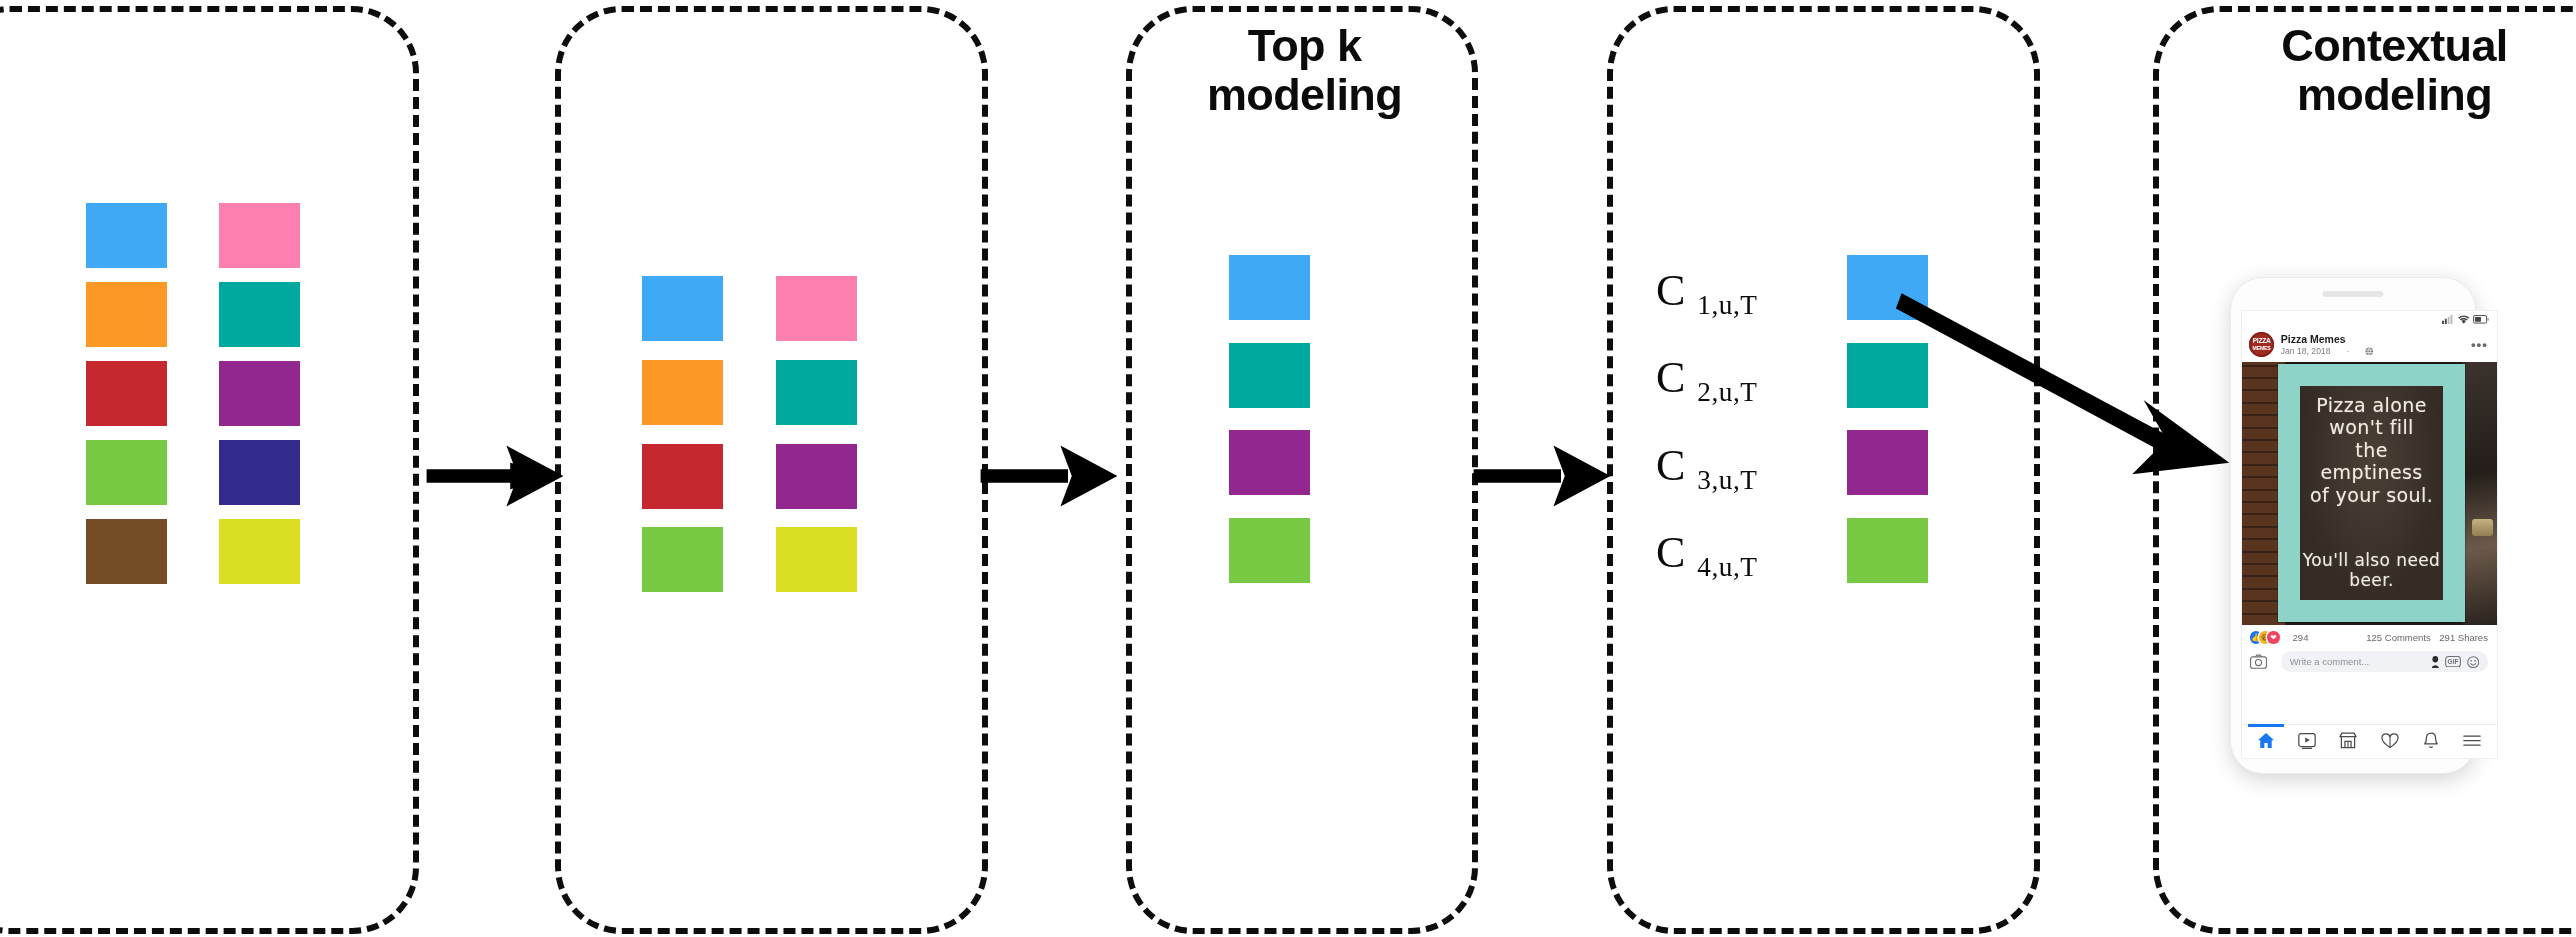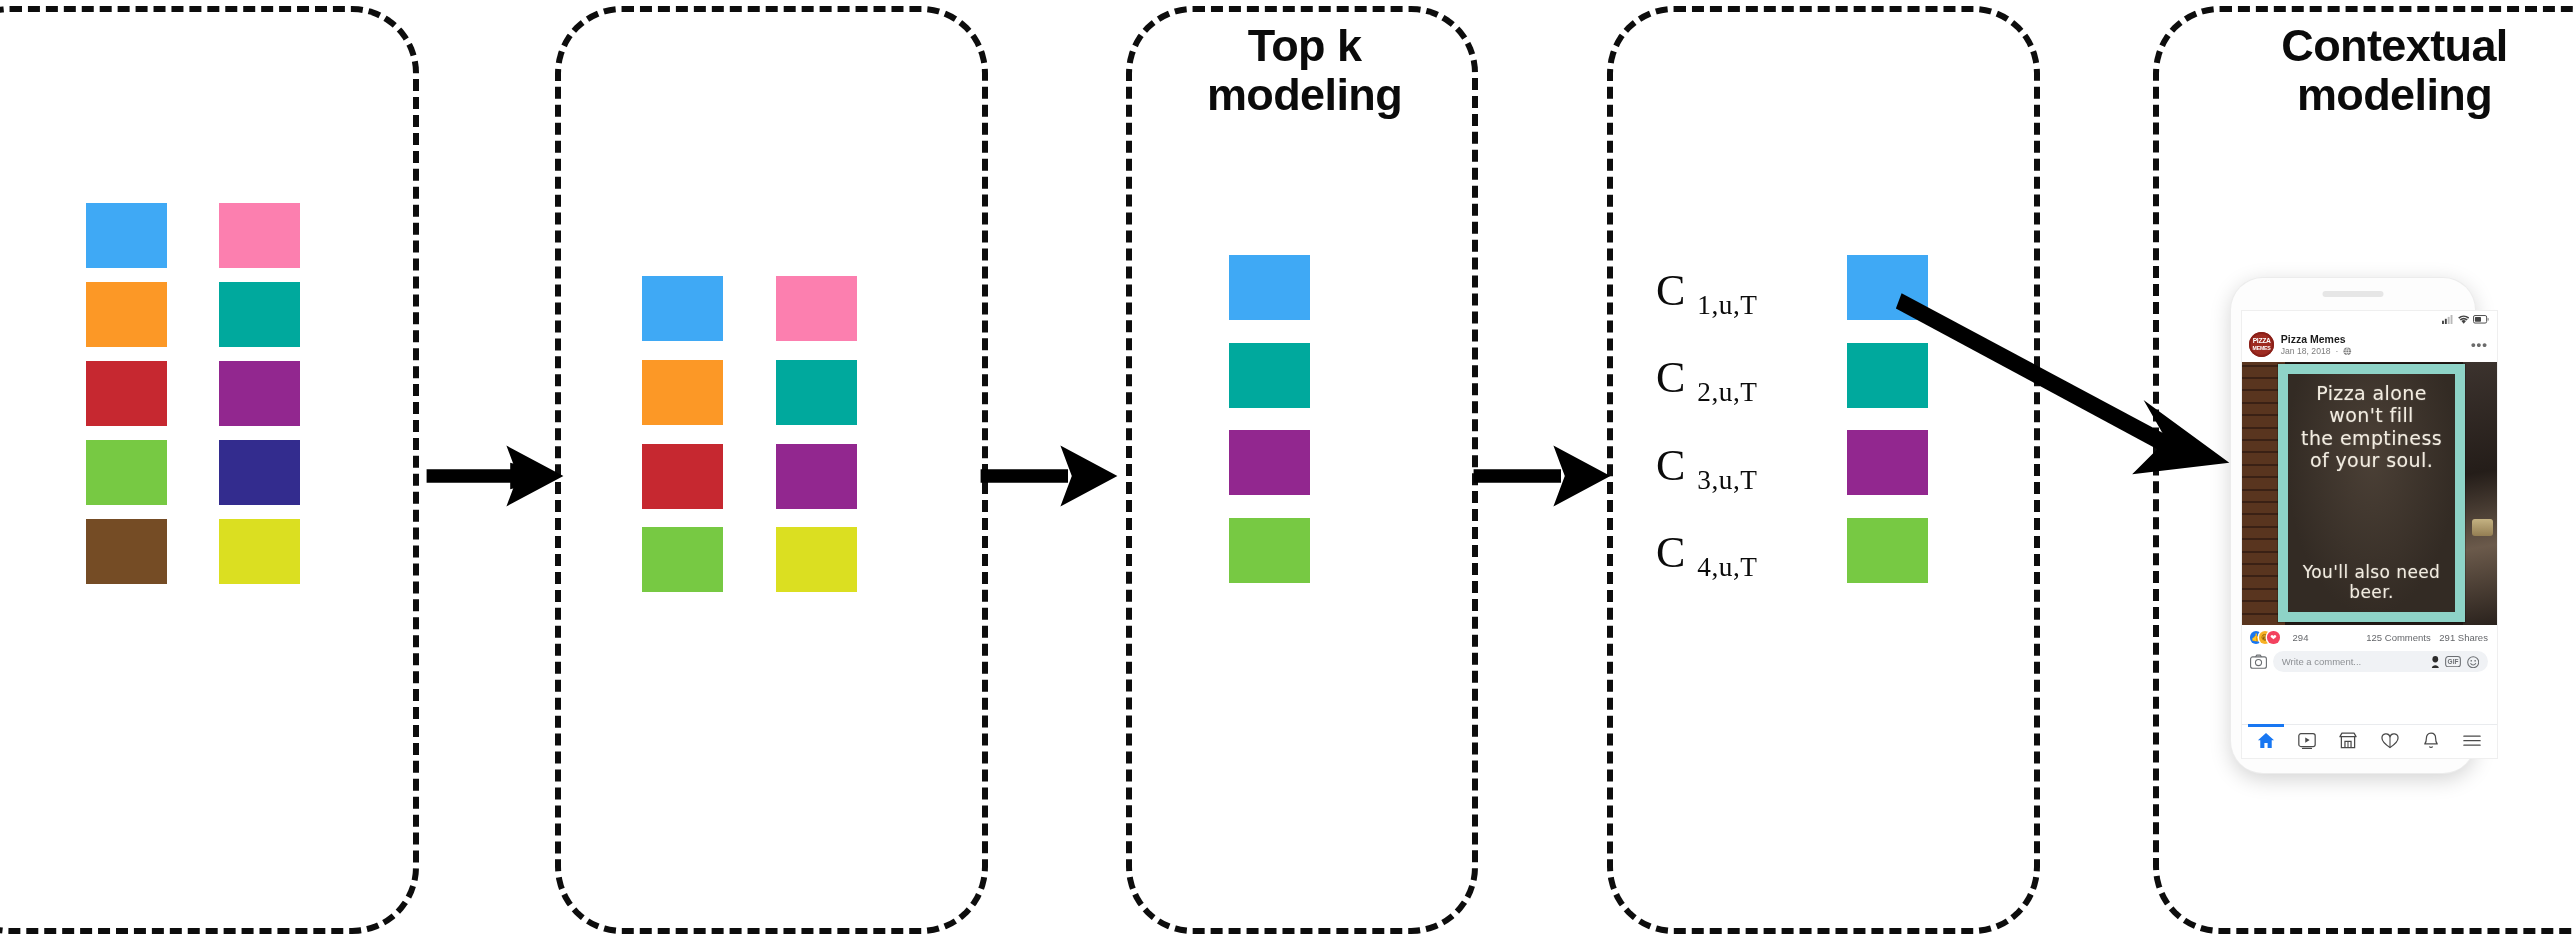--- a/index.html
+++ b/index.html
@@ -105,21 +105,21 @@
     display: flex; flex-direction: column;
     align-items: center; justify-content: center;
     color: #fff; font-weight: 700; line-height: 1;
     flex: 0 0 auto;
     box-shadow: inset 0 0 0 1.9px #8a2019;
   }
   .avatar span:nth-child(1) { font-size: 6.7px; letter-spacing: -0.3px; }
   .avatar span:nth-child(2) { font-size: 5.2px; letter-spacing: -0.2px; margin-top: 1px; }
   .post-meta { display: flex; flex-direction: column; gap: 1px; min-width: 0; }
   .post-author { font-size: 10.5px; font-weight: 700; color: #1b1b1b; }
-  .post-date { font-size: 8.6px; color: #7d7d7d; display: flex; align-items: center; gap: 5px; }
+  .post-date { font-size: 8.6px; color: #7d7d7d; display: flex; align-items: center; gap: 16px; }
   .globe { display:block; }
   .post-more {
     position: absolute; right: 8.6px; top: 9.5px;
     color: #6b6b6b; font-size: 13.3px; letter-spacing: 1px; line-height: 1;
     font-weight: 700;
   }
 
   
   .meme {
     position: relative; width: 100%; height: 263px;
@@ -139,21 +139,21 @@
   .meme-right::after {
     content:""; position:absolute; right:3.8px; bottom:34%;
     width:21px; height:17px; border-radius:2.9px;
     background: linear-gradient(180deg,#d8c58f,#9d8656);
     opacity:.85;
   }
   .board-frame {
     position: absolute; left: 14.5%; top: 1.9px;
     width: 73%; height: calc(100% - 5.7px);
     background: #8ed3c7;
-    padding: 10px;
+    padding: 22px;
     box-shadow: 0 0 0 1px rgba(0,0,0,.2);
   }
   .board {
     width: 100%; height: 100%;
     background: #3b3129;
     background-image: radial-gradient(ellipse at 50% 35%, #4b4036 0%, #332b24 72%);
     display: flex; flex-direction: column;
     align-items: center; justify-content: flex-start;
     padding: 7.6px 5.7px 5.7px 5.7px;
     position: relative;
@@ -182,21 +182,21 @@
     box-shadow: 0 0 0 1.4px #fff;
     font-size: 7.6px; line-height: 1;
   }
   .react.like  { background: #1877f2; color: #fff; margin-right: -3.8px; }
   .react.haha  { background: #f7b125; color: #7a4d00; margin-right: -3.8px; }
   .react.love  { background: #f3425f; color: #fff; }
   .react-count { margin-left: 10px; color: #65676b; font-size: 9.5px; }
   .eng-right { display: flex; gap: 8.6px; font-size: 9.5px; color: #65676b; }
 
   .comment-row {
-    display: flex; align-items: center; gap: 6px;
+    display: flex; align-items: center; gap: 14px;
     padding: 2.9px 8.6px 6.7px 8.6px;
   }
   .comment-box {
     flex: 1; height: 21px; border-radius: 10.5px; background: #f0f2f5;
     display: flex; align-items: center; padding: 0 8.6px;
     font-size: 9.5px; color: #8d9094; gap: 5.7px;
   }
   .comment-placeholder { flex: 1; }
   .cb-icons { display: flex; align-items: center; gap: 5.7px; }
 

